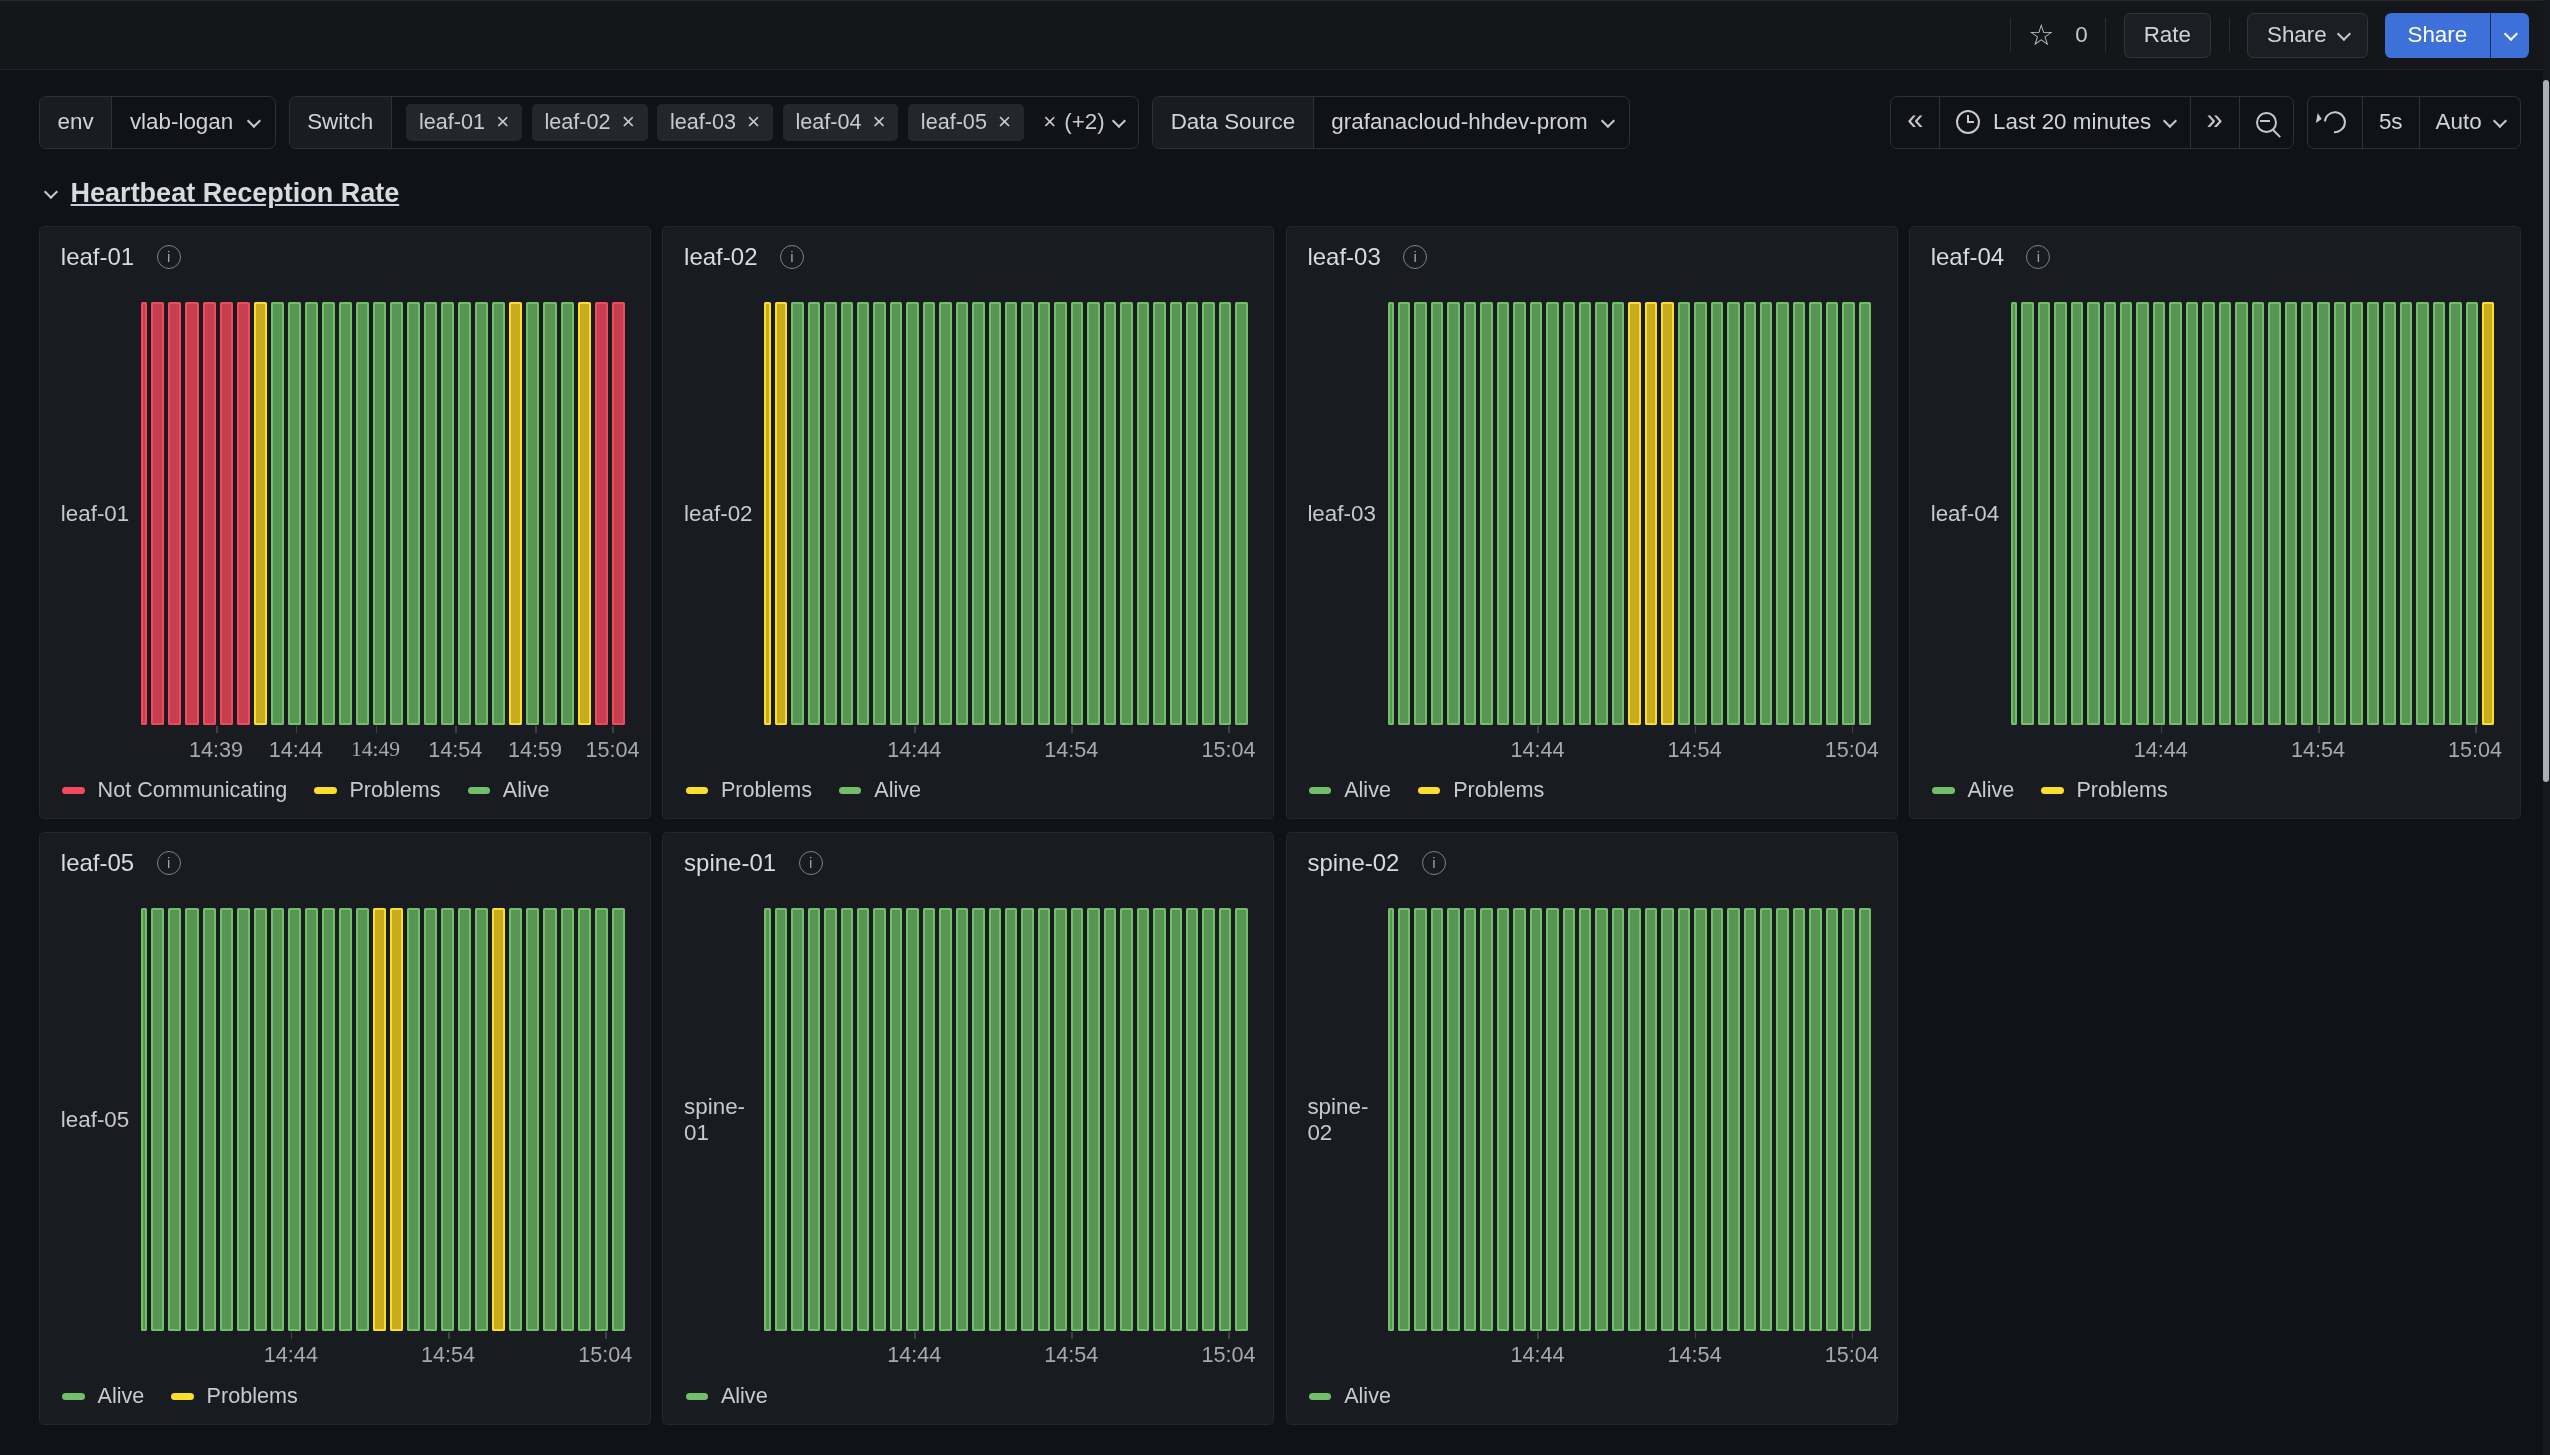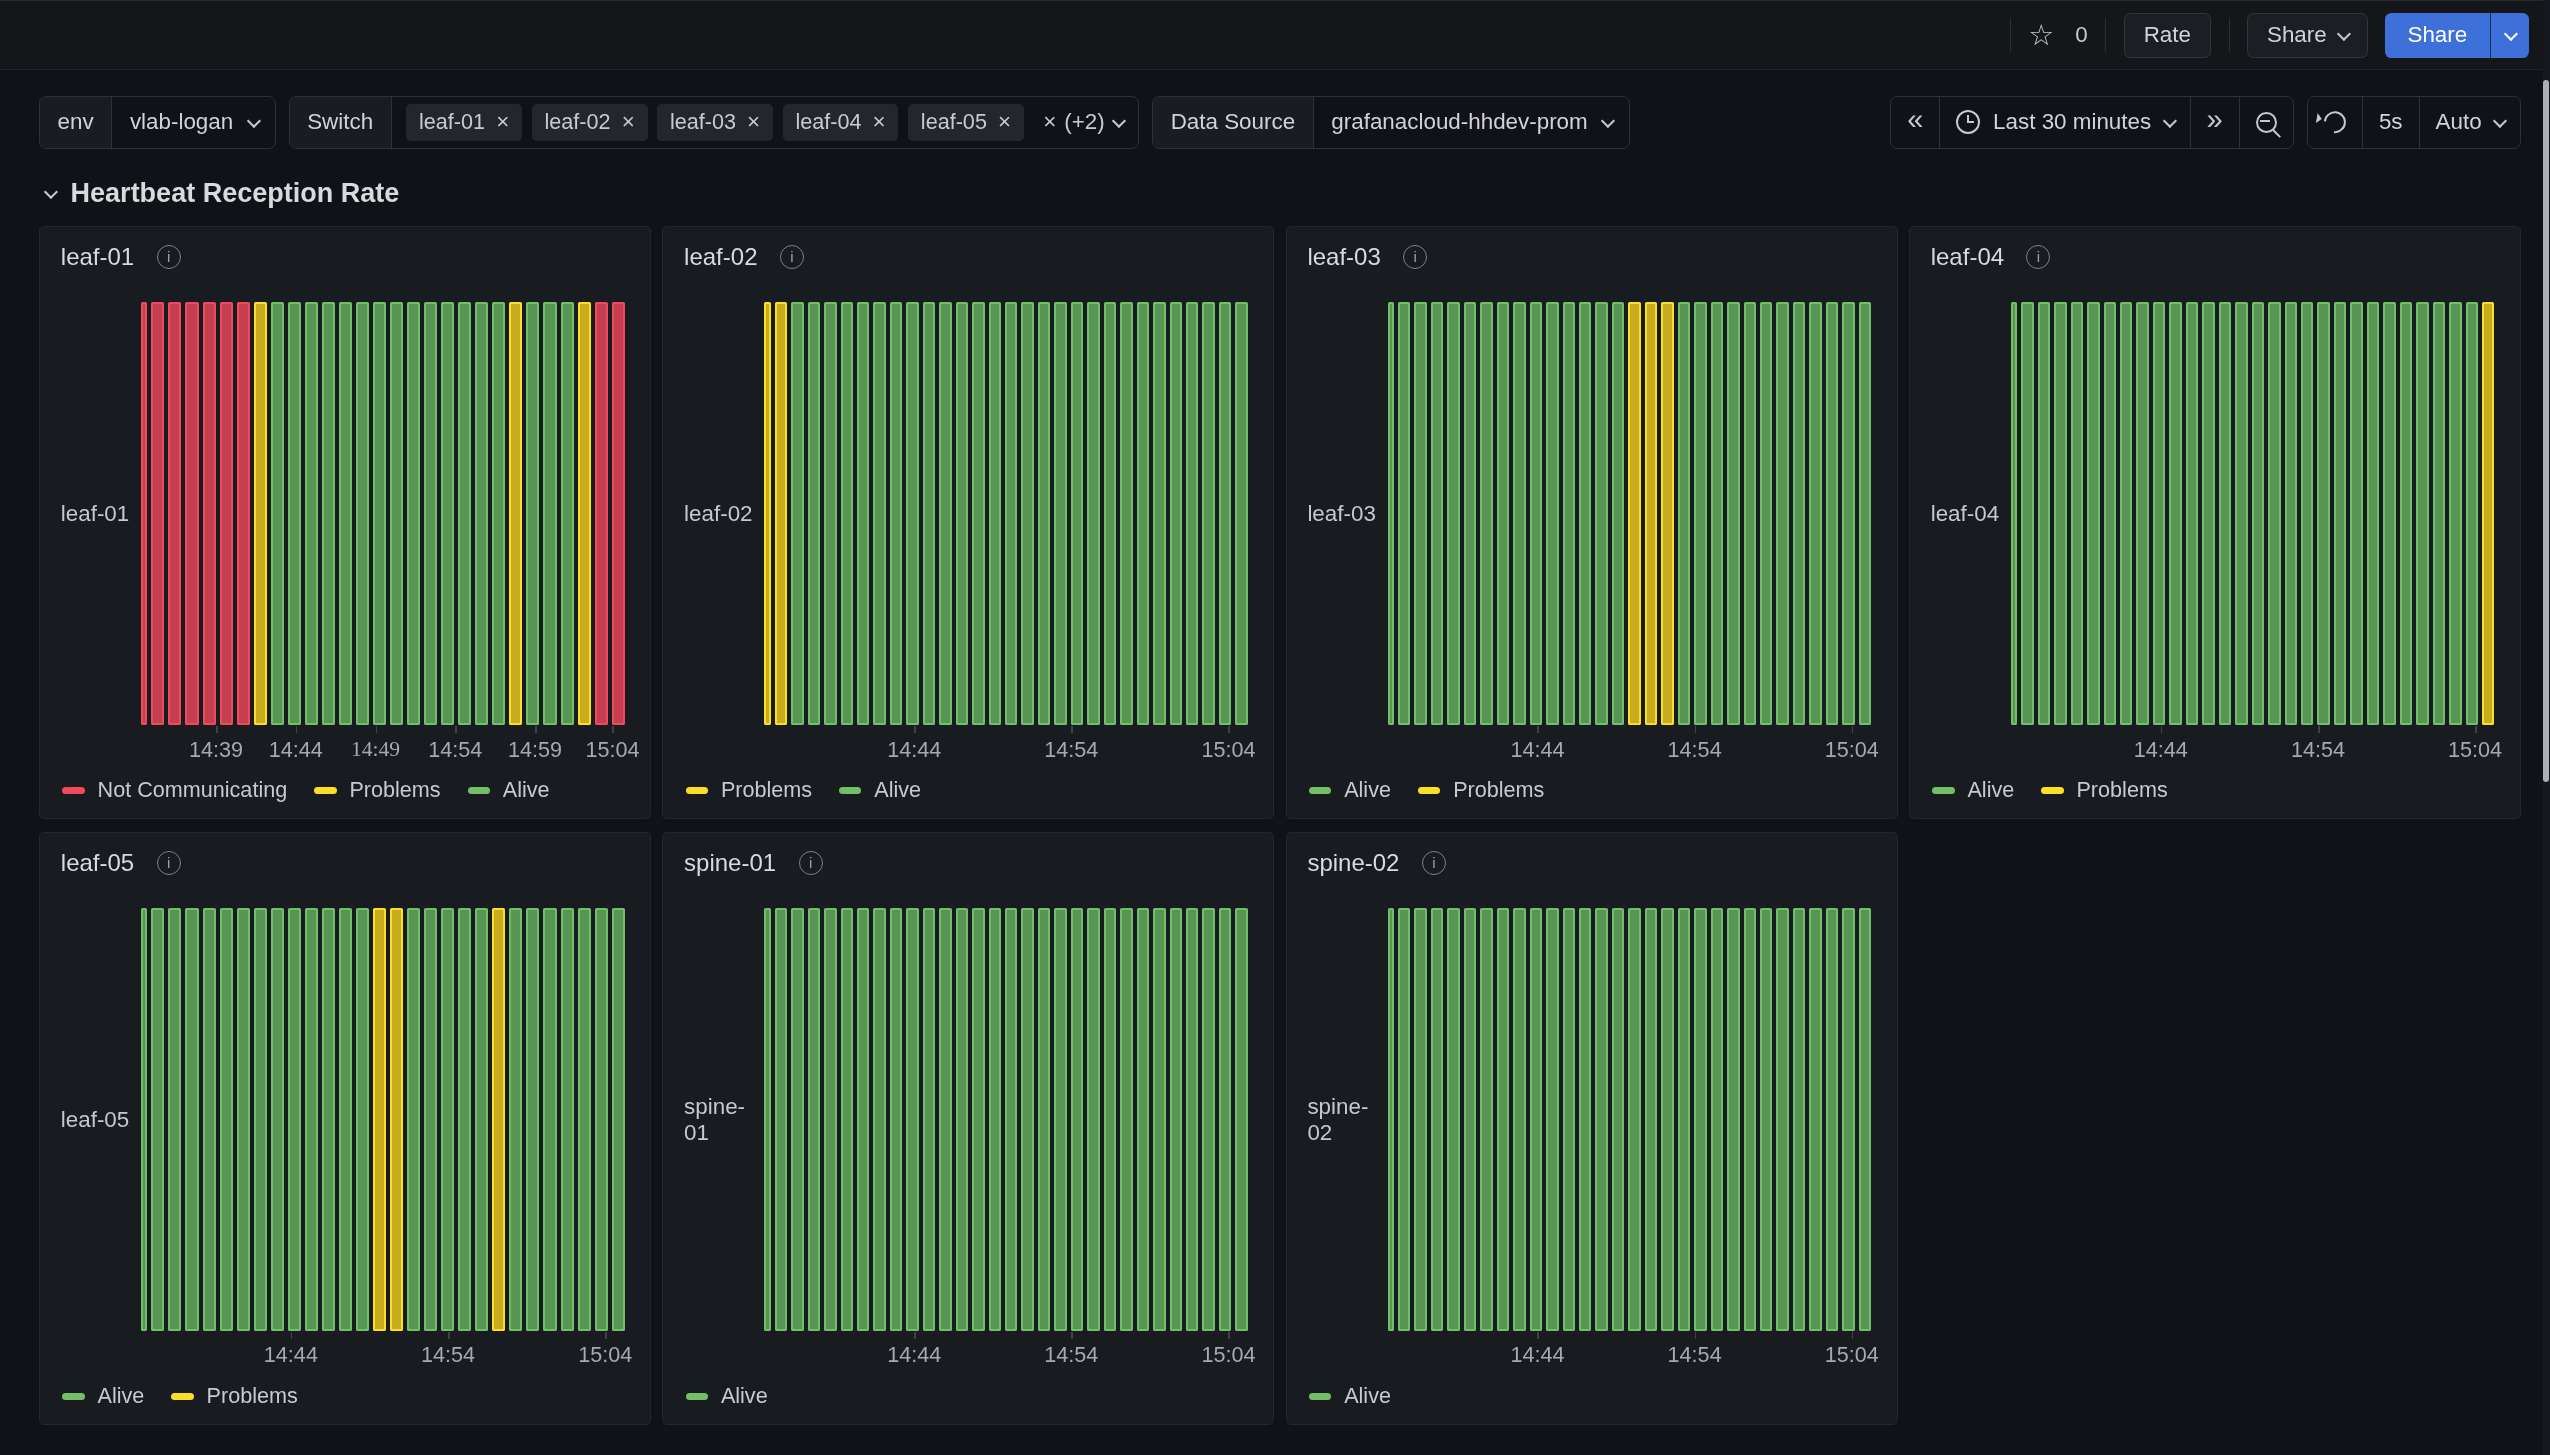--- a/index.html
+++ b/index.html
@@ -75,21 +75,21 @@
   .clock::before { content:""; position:absolute; left:8.8px; top:3.2px; width:2.4px; height:7.2px; background:#c7c8ce; }
   .clock::after  { content:""; position:absolute; left:8.8px; top:8.8px; width:7.2px; height:2.4px; background:#c7c8ce; }
   .zoomout { position:relative; width:21px; height:21px; border:2.4px solid #c7c8ce; border-radius:50%; }
   .zoomout::before { content:""; position:absolute; left:2.4px; top:6.4px; width:10.4px; height:2.4px; background:#c7c8ce; }
   .zoomout::after  { content:""; position:absolute; left:15px; top:15px; width:9.6px; height:2.4px; background:#c7c8ce; transform:rotate(45deg); transform-origin:left center; }
   .refresh { position:relative; width:22.4px; height:22.4px; border:2.4px solid #c7c8ce; border-left-color:transparent; border-radius:50%; transform:rotate(-40deg); }
   .refresh::after { content:""; position:absolute; top:-7.2px; left:-4px; border:5.6px solid transparent; border-right-color:#c7c8ce; transform:rotate(-130deg); }
   
   .section-header {
     margin:29px 29px 17.6px 45px;
-    display:flex; align-items:center; gap:16px;
+    display:flex; align-items:center; gap:16px;text-decoration:underline;
   }
   .section-title { font-size:27px; font-weight:600; color:#d9dadd; }
   
   .grid {
     margin:0 29px 0 39px;
     display:grid; grid-template-columns:repeat(4,1fr);
     grid-auto-rows:593px; column-gap:11.2px; row-gap:12.8px;
   }
   .panel {
     background:#181b1f; border:0.8px solid #25272d; border-radius:4.8px;
@@ -200,21 +200,21 @@
     </div>
   </div>
 
   <div class="toolbar-right">
     <div class="control">
       <div class="seg">
         <span class="arrows">«</span>
       </div>
       <div class="seg">
         <span class="clock"></span>
-        <span>Last 30 minutes</span>
+        <span>Last 20 minutes</span>
         <span class="chev"></span>
       </div>
       <div class="seg">
         <span class="arrows">»</span>
       </div>
       <div class="seg">
         <span class="zoomout"></span>
       </div>
     </div>
     <div class="control">

